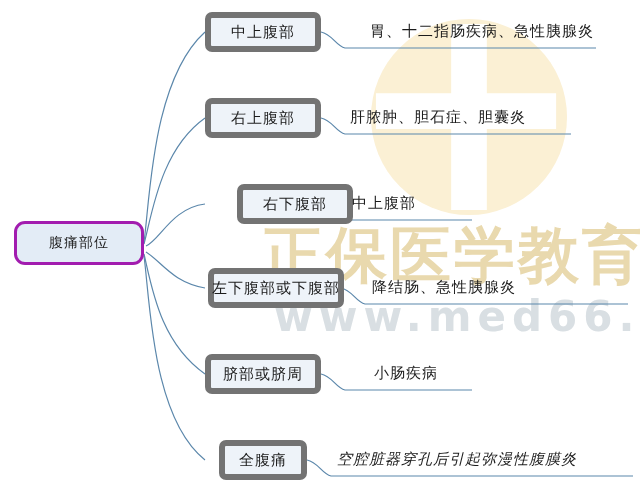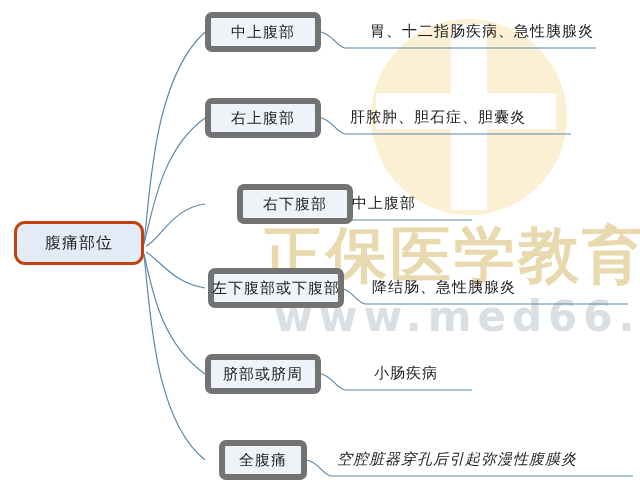--- a/index.html
+++ b/index.html
@@ -79,23 +79,23 @@
     border: 6px solid #737373;
     border-radius: 7px;
     color: #1b1b1b;
     font-family: "DejaVu Sans", "Liberation Sans", sans-serif;
     font-size: 15px;
     letter-spacing: 1px;
     white-space: nowrap;
   }
   .node.root {
     background: #e3ecf6;
-    border: 3px solid #c2410c;
+    border: 3px solid #a21caf;
     border-radius: 11px;
-    font-size: 16px;
+    font-size: 14px;
   }
   .leaf-label {
     position: absolute;
     color: #1b1b1b;
     font-family: "DejaVu Sans", "Liberation Sans", sans-serif;
     font-size: 15px;
     letter-spacing: 1px;
     white-space: nowrap;
     line-height: 1;
   }

